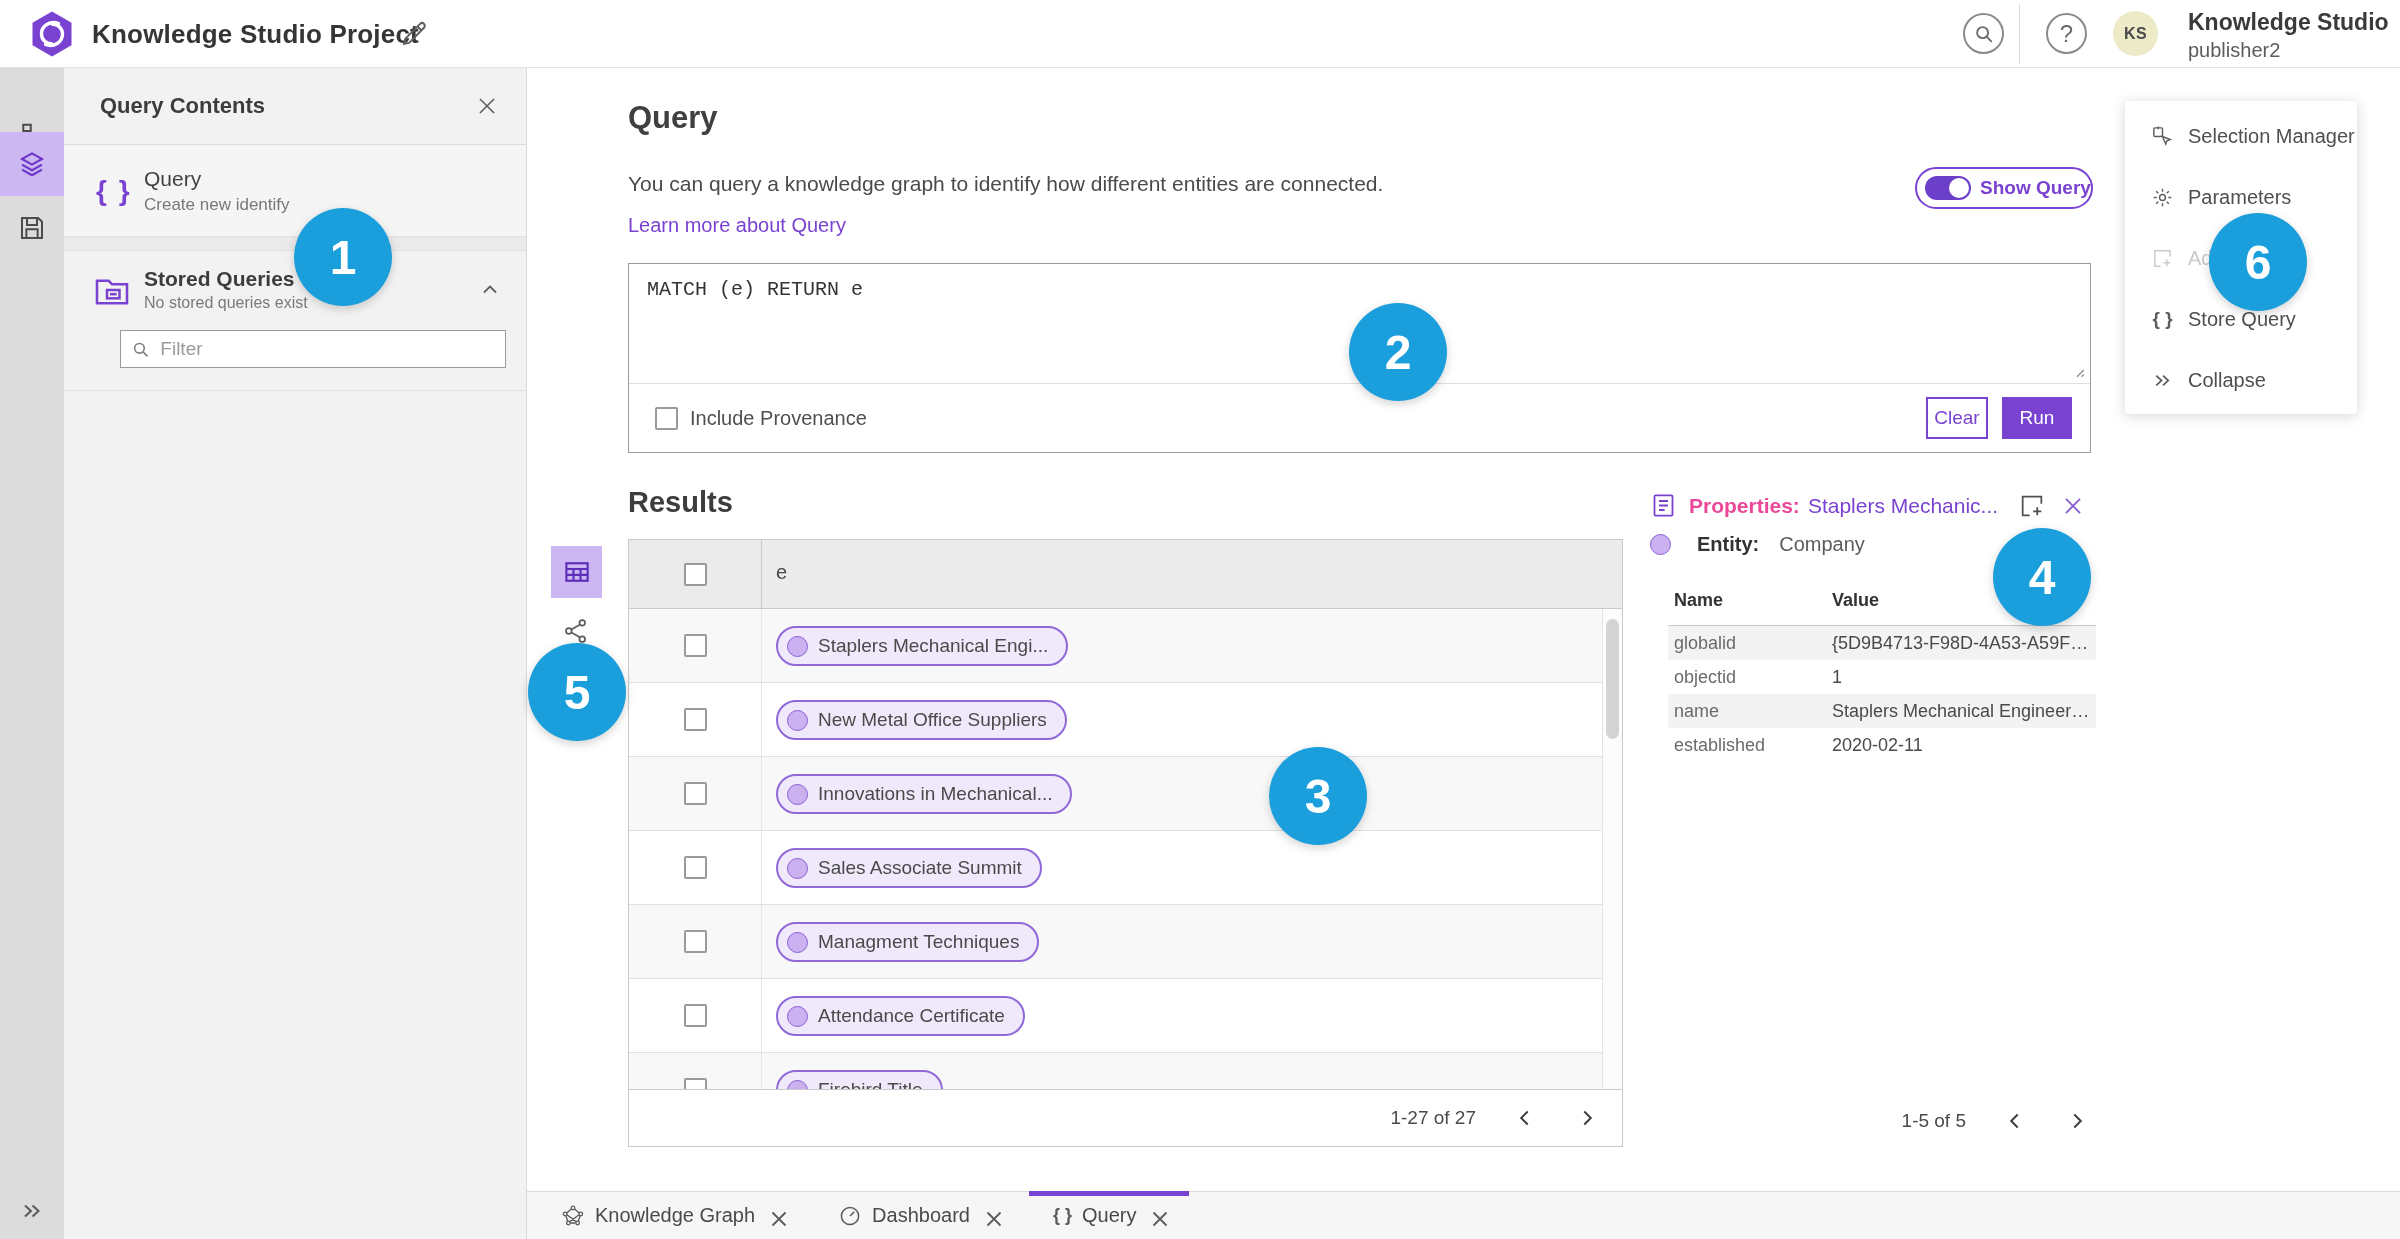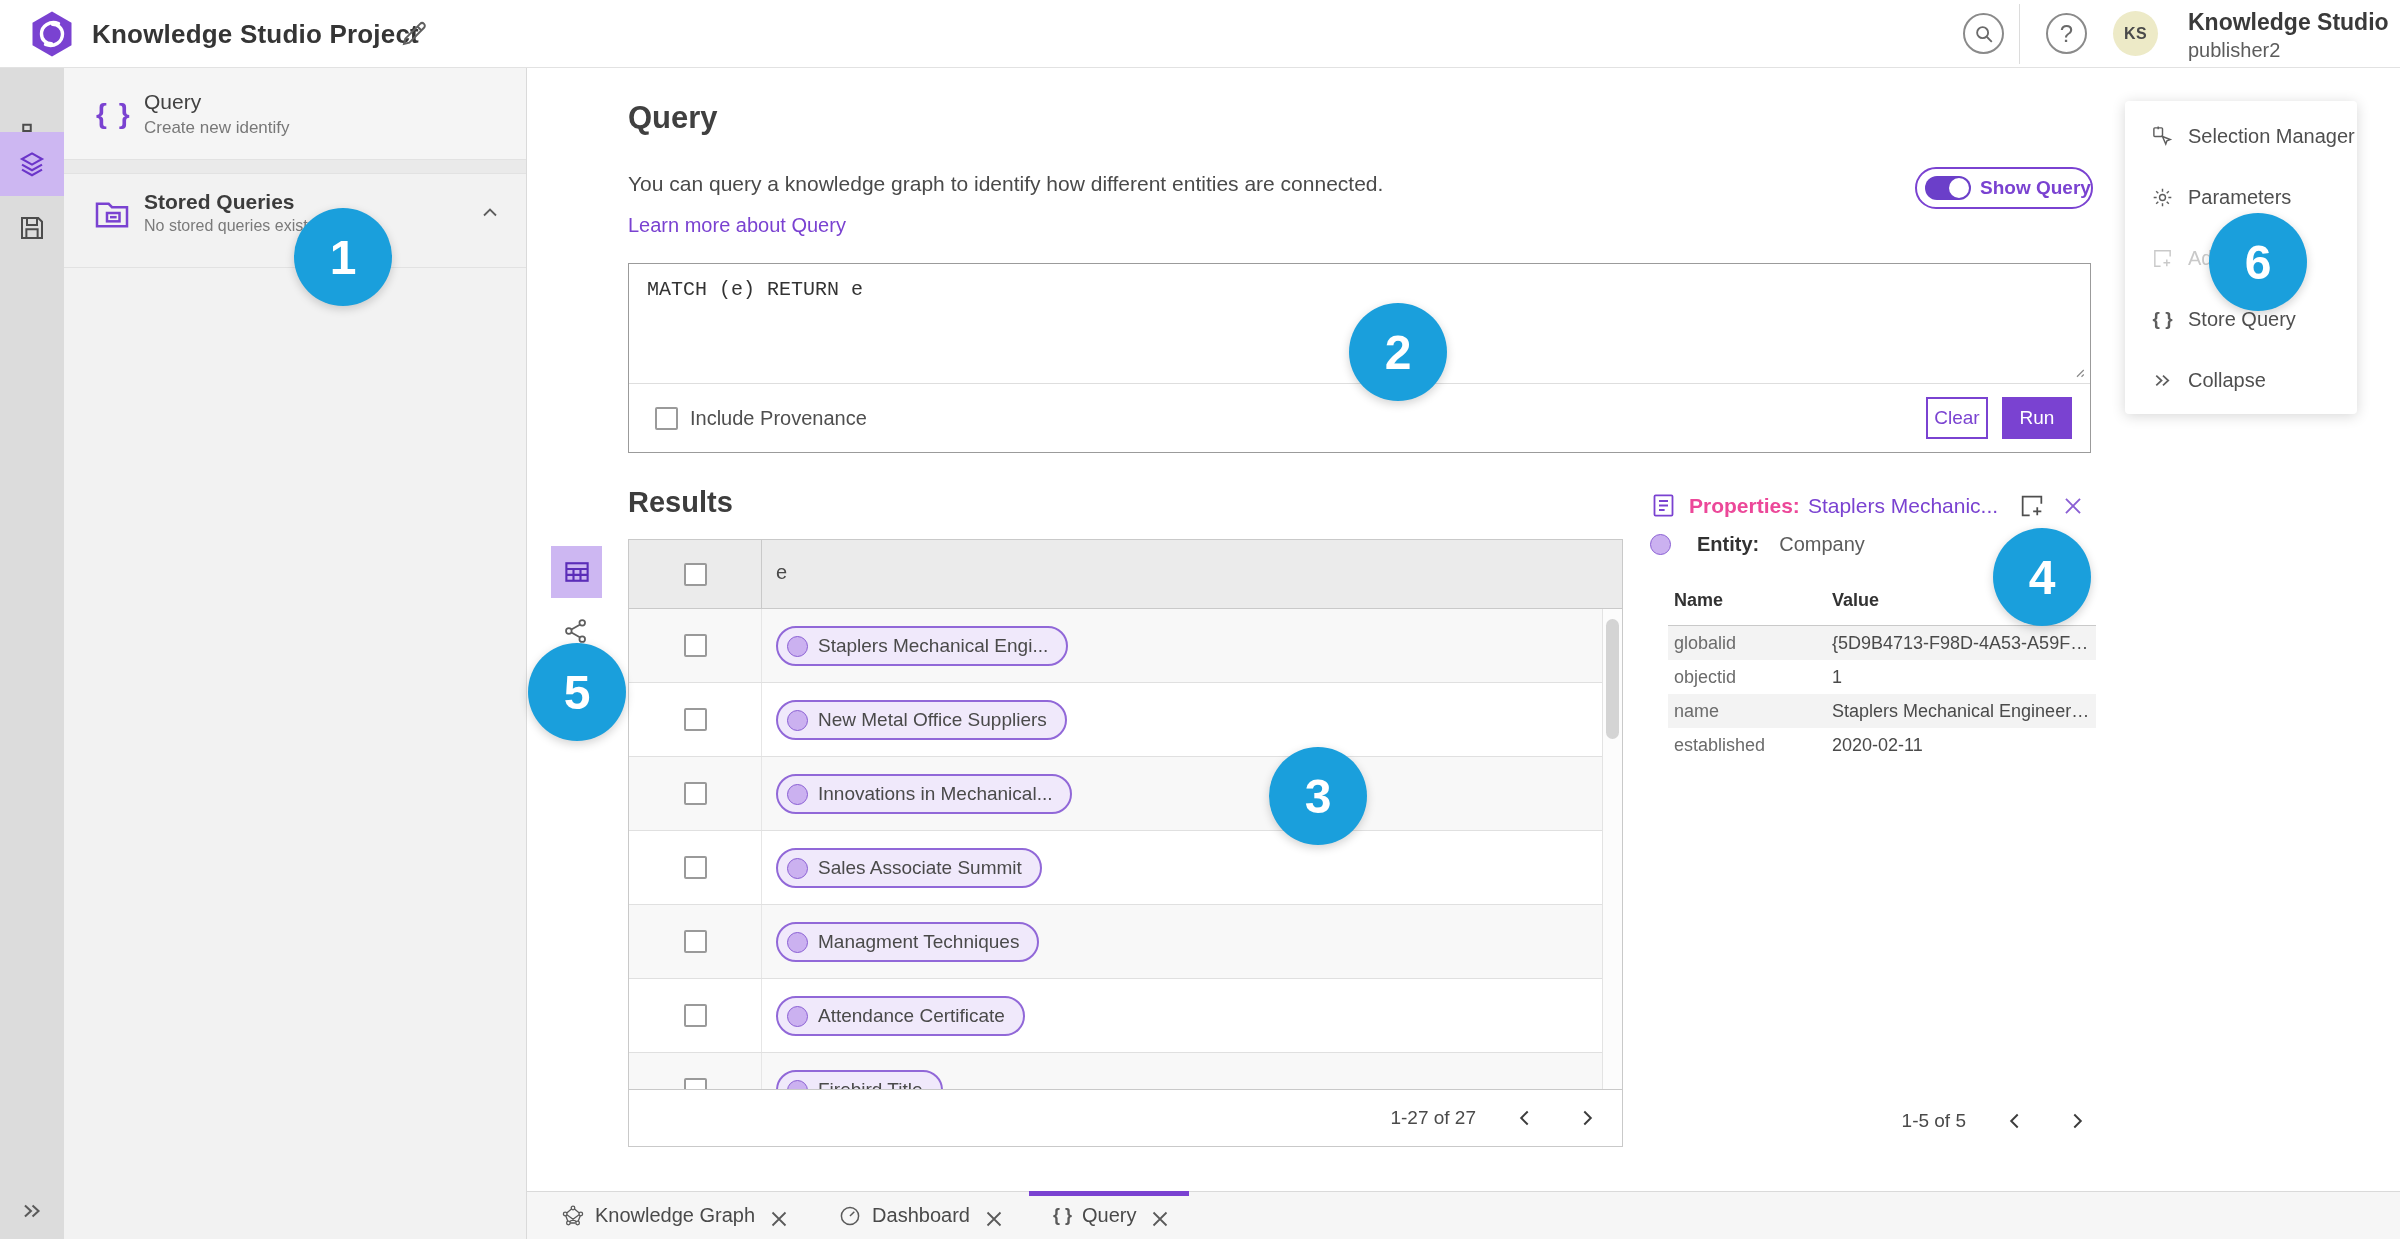--- a/index.html
+++ b/index.html
@@ -210,20 +210,28 @@
   <div class="rail-expand">
     <span>
       <svg viewBox="0 0 24 24" fill="none" stroke="currentColor" stroke-width="1.9">
           <path d="M5.5 7l5.5 5-5.5 5M12.5 7l5.5 5-5.5 5"></path>
         </svg>
     </span>
   </div>
 </div>
 
 <div class="side-panel">
+  <div class="panel-header">
+    <div class="panel-title">Query Contents</div>
+    <div class="panel-close">
+      <svg viewBox="0 0 24 24" fill="none" stroke="currentColor" stroke-width="1.5">
+          <path d="M5.5 5.5l13 13M18.5 5.5l-13 13"></path>
+        </svg>
+    </div>
+  </div>
   <div class="panel-item">
     <div class="braces-glyph">{ }</div>
     <div class="item-texts">
       <div class="t1">Query</div>
       <div class="t2">Create new identify</div>
     </div>
   </div>
   <div class="panel-gap"></div>
   <div class="stored-section">
     <div class="stored-head">
@@ -237,20 +245,27 @@
       <div class="stored-texts">
         <div class="t1">Stored Queries</div>
         <div class="t2">No stored queries exist</div>
       </div>
       <div class="stored-chevron">
         <svg viewBox="0 0 24 24" fill="none" stroke="currentColor" stroke-width="1.8">
             <path d="M6 14.5l6-6 6 6"></path>
           </svg>
       </div>
     </div>
+    <div class="filter-wrap">
+      <svg viewBox="0 0 24 24" fill="none" stroke="currentColor" stroke-width="2">
+          <circle cx="10.5" cy="10.5" r="6"></circle>
+          <path d="M15 15l5.5 5.5"></path>
+        </svg>
+      <input class="filter-input" type="text" placeholder="Filter" style="">
+    </div>
   </div>
 </div>
 
 <div class="q-heading">Query</div>
 <div class="q-desc">You can query a knowledge graph to identify how different entities are connected.</div>
 <div class="q-link">Learn more about Query</div>
 
 <div class="show-query">
   <div class="toggle-track">
       <div class="toggle-knob"></div>

